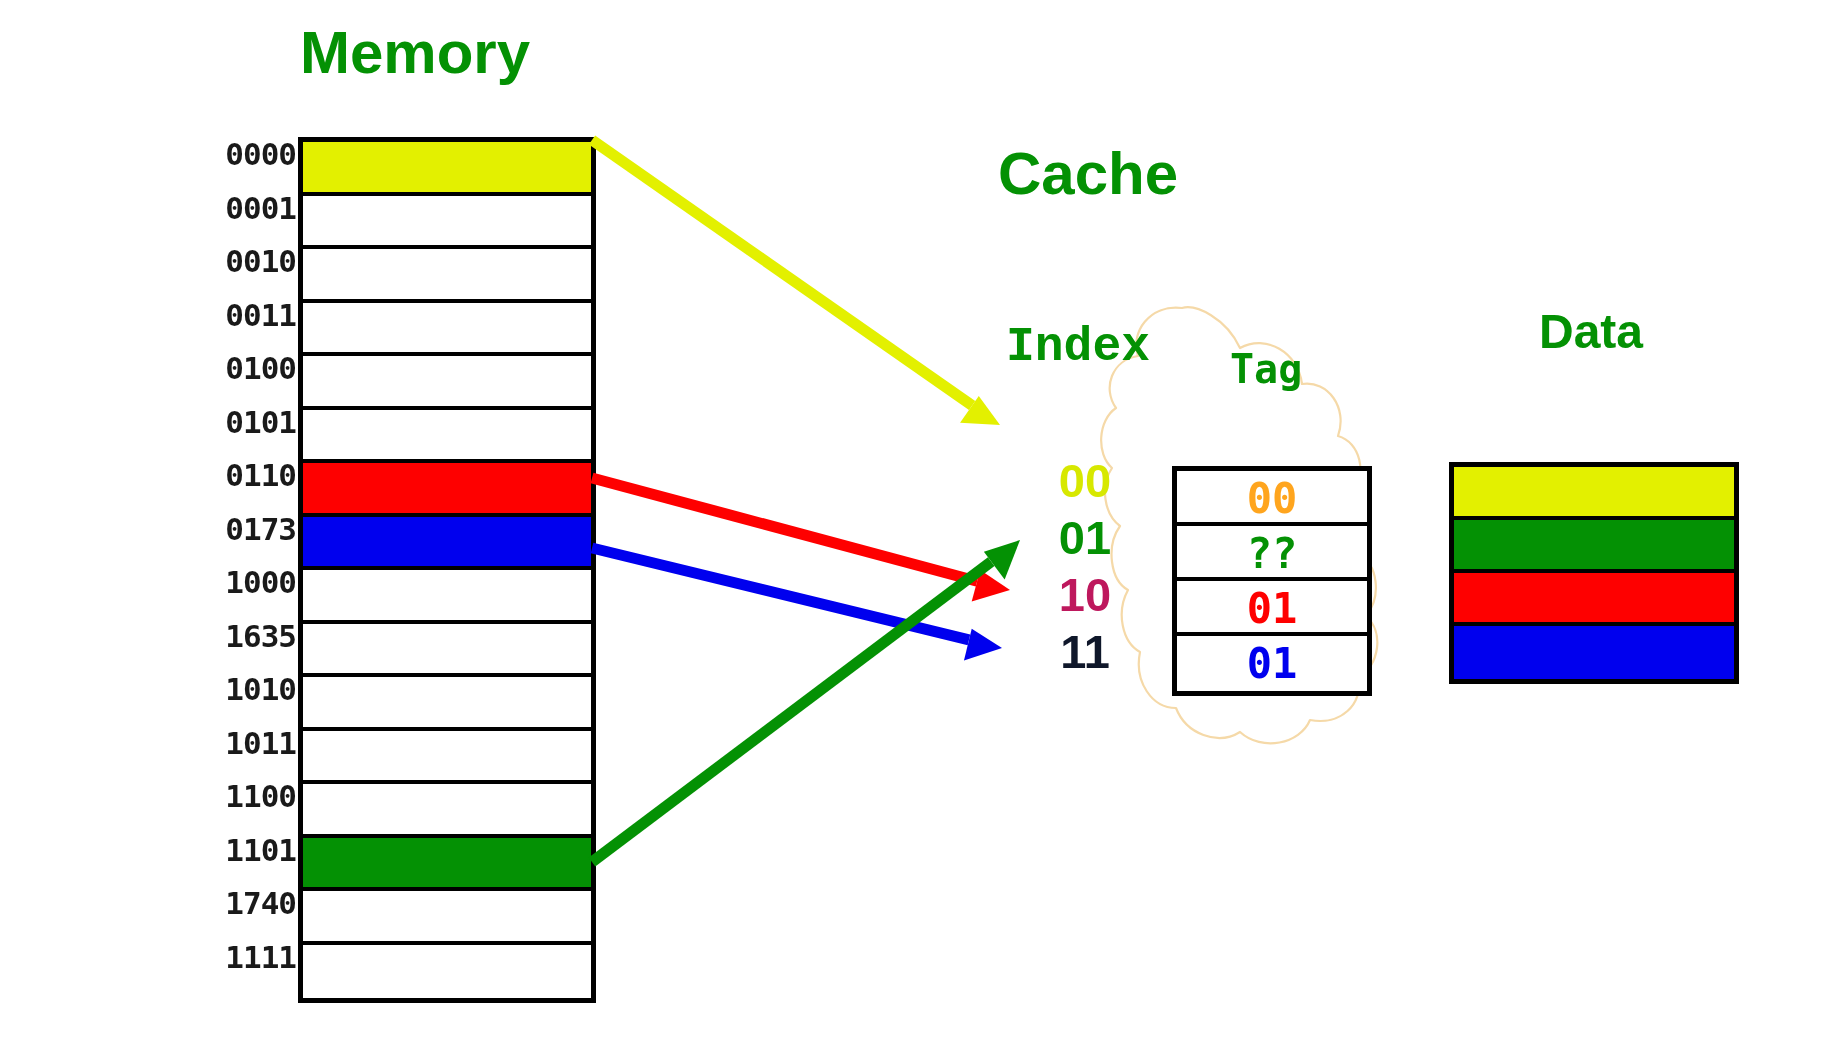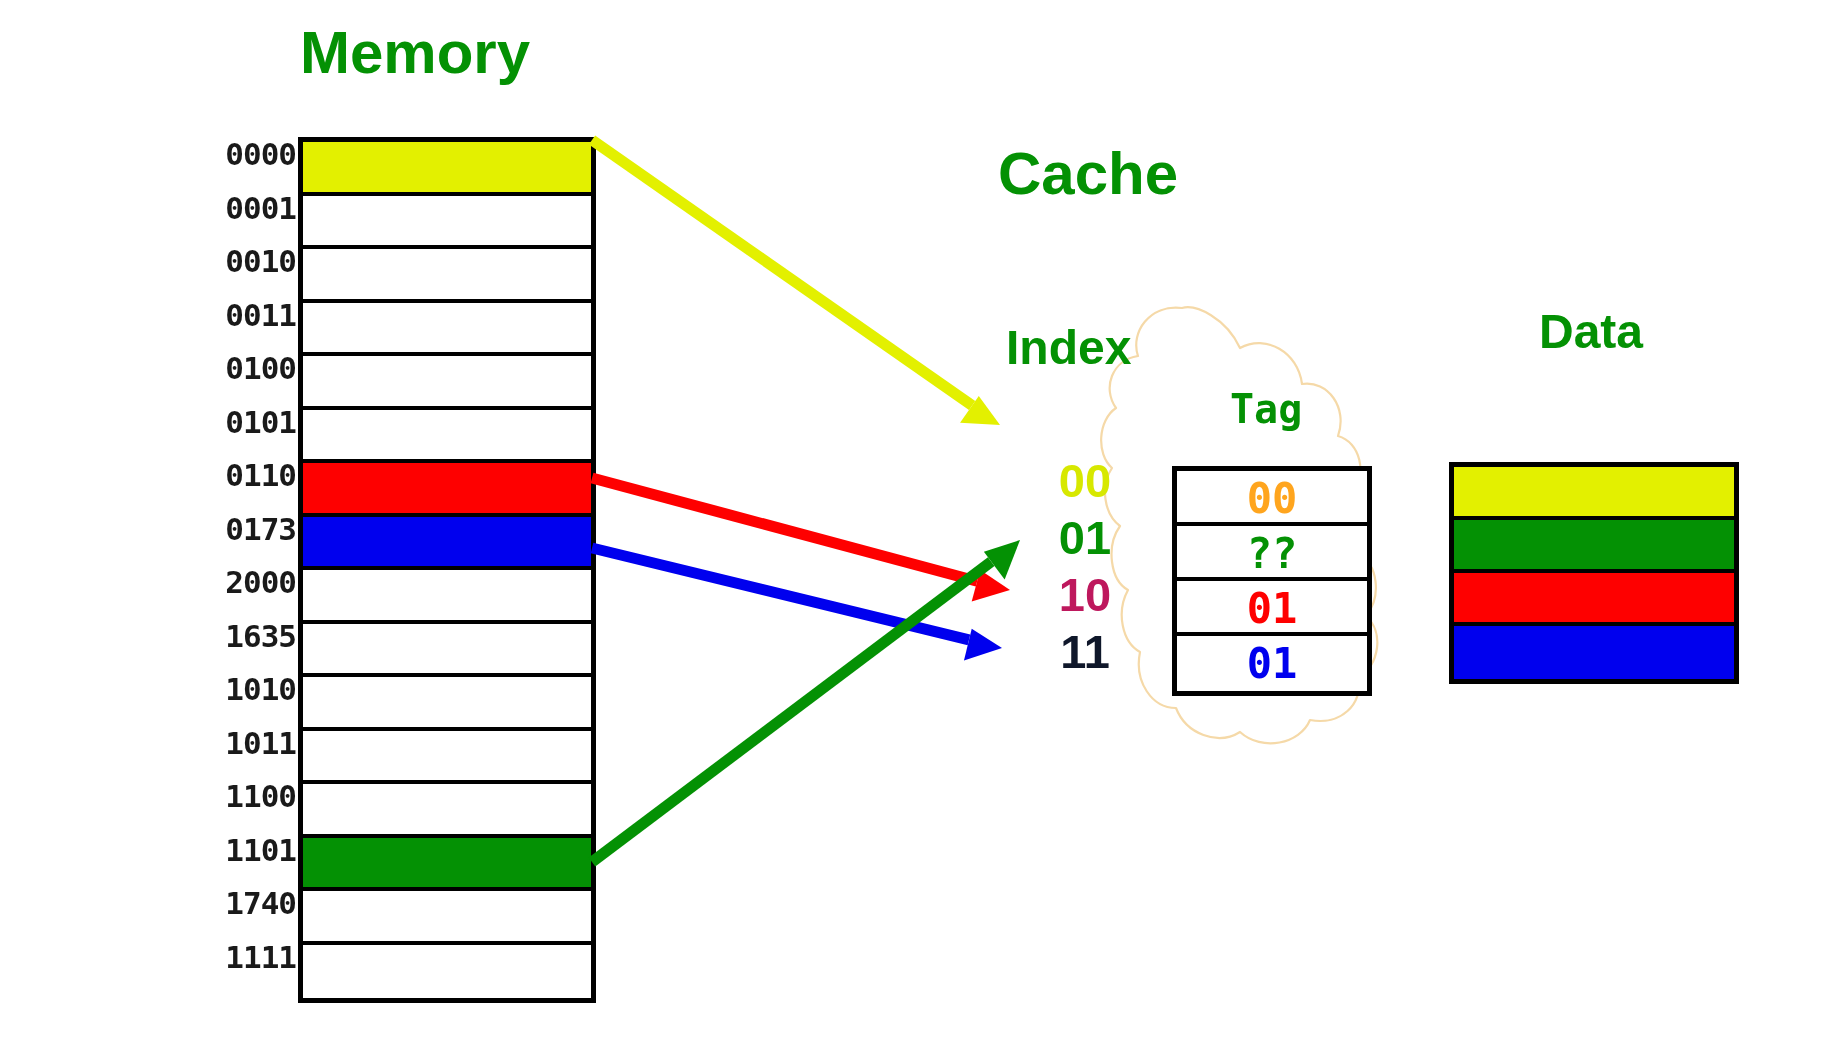--- a/index.html
+++ b/index.html
@@ -31,28 +31,28 @@
   }
   #cache-title {
     left: 998px;
     top: 139px;
     font-size: 60px;
   }
   #index-title {
     left: 1006px;
     top: 320px;
     font-size: 48px;
+    font-family: Liberation Mono, monospace;
   }
   #tag-title {
     left: 1230px;
     top: 346px;
     font-size: 40px;
     font-family: "DejaVu Sans Mono", monospace;
     font-weight: bold;
-    margin-top: 40px;
   }
   #data-title {
     left: 1539px;
     top: 304px;
     font-size: 48px;
   }
 
   
   #memory-block {
     position: absolute;
@@ -190,21 +190,21 @@
 
   <div id="memory-labels">
       <div class="mem-addr">0000</div>
       <div class="mem-addr">0001</div>
       <div class="mem-addr">0010</div>
       <div class="mem-addr">0011</div>
       <div class="mem-addr">0100</div>
       <div class="mem-addr">0101</div>
       <div class="mem-addr">0110</div>
       <div class="mem-addr">0173</div>
-      <div class="mem-addr">2000</div>
+      <div class="mem-addr">1000</div>
       <div class="mem-addr">1635</div>
       <div class="mem-addr">1010</div>
       <div class="mem-addr">1011</div>
       <div class="mem-addr">1100</div>
       <div class="mem-addr">1101</div>
       <div class="mem-addr">1740</div>
       <div class="mem-addr">1111</div>
     </div>
 
   <div id="memory-block">

